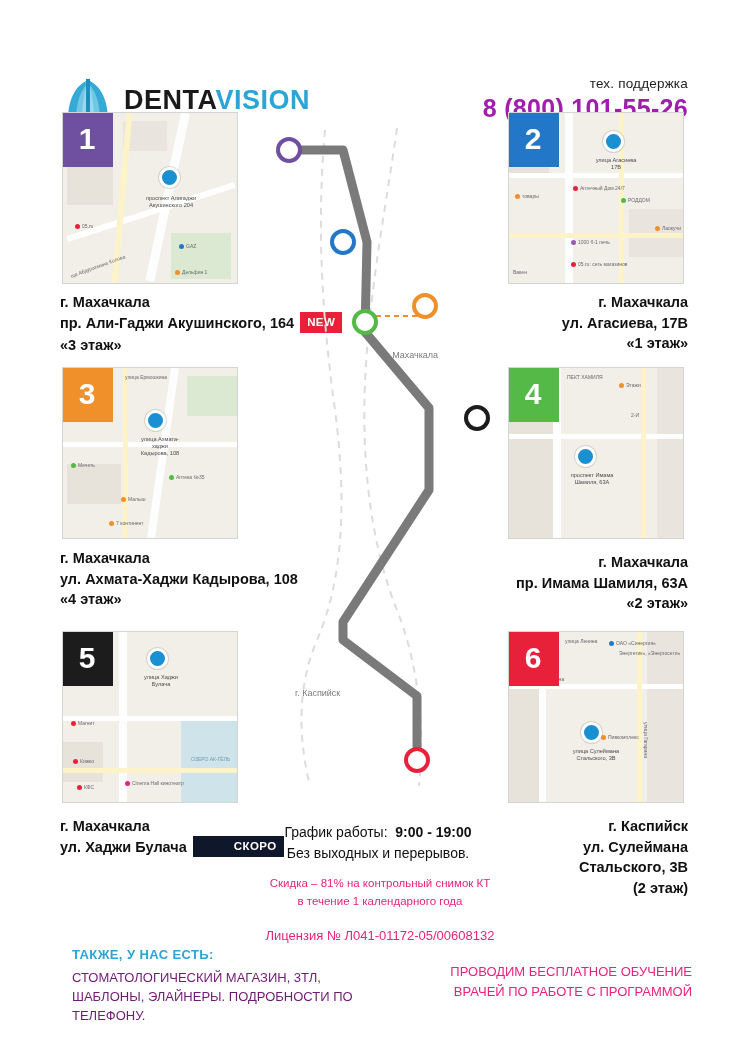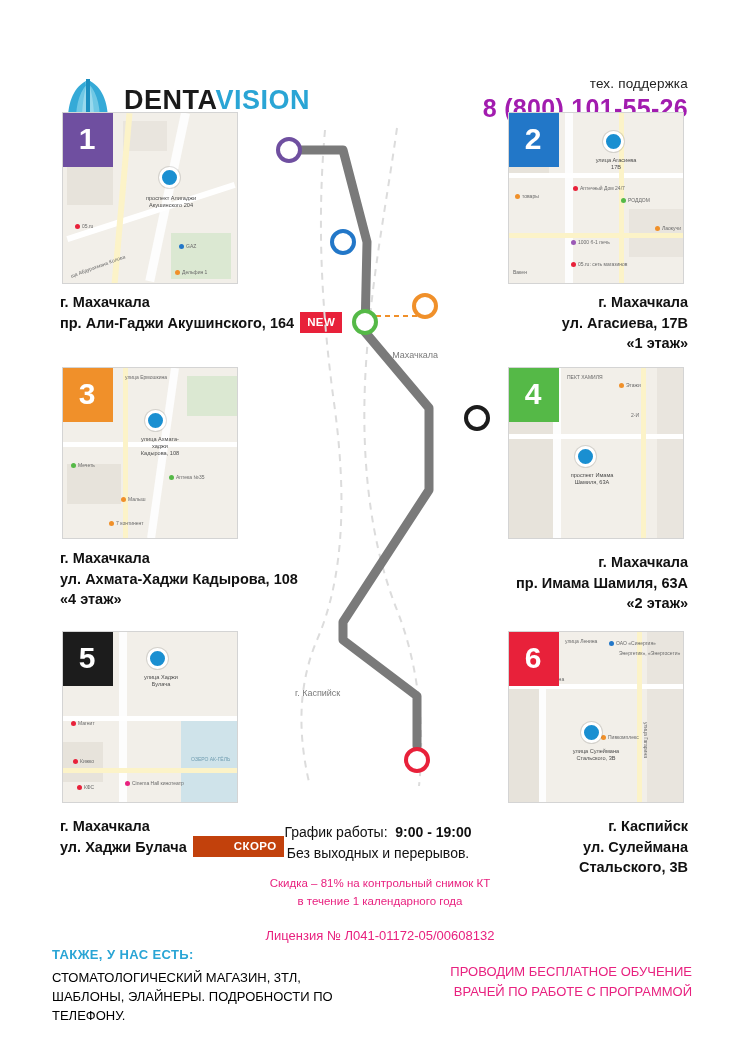--- a/index.html
+++ b/index.html
@@ -146,21 +146,21 @@
     color: #fff;
     font-size: 11.5px;
     font-weight: bold;
     padding: 2px 7px 3px;
     margin-left: 6px;
     position: relative;
     top: -2px;
     letter-spacing: .4px;
   }
   .tag.new { background: #e8213a; }
-  .tag.soon { background: #c2410c; padding-left: 41px; }
+  .tag.soon { background: #0f172a; padding-left: 41px; }
 
   
   .route {
     position: absolute;
     left: 247px; top: 110px;
     width: 255px; height: 680px;
   }
   .citylabel {
     position: absolute;
     font-size: 9px;
@@ -190,33 +190,33 @@
   .license {
     position: absolute;
     left: 200px; top: 928px;
     width: 360px;
     text-align: center;
     font-size: 13px;
     color: #e8217f;
   }
   .alsoblock {
     position: absolute;
-    left: 52px; top: 946px;
+    left: 72px; top: 946px;
     width: 300px;
     font-size: 13px;
     line-height: 1.45;
     color: #2b3a8f;
   }
   .alsoblock .title {
     color: #2aa5d5;
     font-weight: bold;
     letter-spacing: .4px;
     margin-bottom: 4px;
   }
-  .alsoblock .body { color: #000000; }
+  .alsoblock .body { color: #701a75; }
   .trainblock {
     position: absolute;
     right: 54px; top: 962px;
     width: 300px;
     text-align: right;
     font-size: 13px;
     line-height: 1.55;
     color: #e8217f;
   }
 </style>
@@ -264,20 +264,21 @@
       <div class="mpoi" style="left:12px;top:110px;"><span class="dot" style="background:#e8213a"></span><span>05.ru</span></div>
       <div class="mpoi" style="left:116px;top:130px;"><span class="dot" style="background:#2277c8"></span><span>GAZ</span></div>
       <div class="mpoi" style="left:112px;top:156px;"><span class="dot" style="background:#f0902a"></span><span>Дельфин 1</span></div>
       <div class="mpoi" style="left:6px;top:150px;transform:rotate(-20deg);"><span>ща Абдурахмана Колова</span></div>
     </div>
     <div class="badge" style="background:#6f4fa0;">1</div>
   </div>
   <div class="caption left" style="left:60px; top:292px; width:260px;">
     <div class="line">г. Махачкала</div>
     <div class="line"><span>пр. Али-Гаджи Акушинского, 164</span><span class="tag new">NEW</span></div>
+    <div class="line">«3 этаж»</div>
   </div>
 
   <div class="card" style="left:508px; top:112px;">
     <div class="card-inner">
       <div class="block" style="left:0;top:0;width:176px;height:172px;background:#f2efe9"></div>
       <div class="block" style="left:0;top:0;width:40px;height:60px;background:#e7e3db"></div>
       <div class="block" style="left:120px;top:96px;width:56px;height:48px;background:#e9e5de"></div>
       <div class="road thick" style="left:56px;top:0;width:8px;height:172px;"></div>
       <div class="road" style="left:0;top:60px;width:176px;height:5px;"></div>
       <div class="roadY" style="left:0;top:120px;width:176px;height:5px;"></div>
@@ -396,20 +397,21 @@
       <div class="mpoi" style="left:92px;top:102px;"><span class="dot" style="background:#f0902a"></span><span>Пивкомплекс</span></div>
       <div class="mpoi" style="left:140px;top:90px;transform:rotate(90deg);transform-origin:left top;"><span>улица Гагарина</span></div>
       <div class="mpoi" style="left:56px;top:6px;"><span>улица Ленина</span></div>
     </div>
     <div class="badge" style="background:#e8213a;">6</div>
   </div>
   <div class="caption right" style="right:58px; top:816px; width:260px;">
     <div class="line">г. Каспийск</div>
     <div class="line">ул. Сулеймана</div>
     <div class="line">Стальского, 3В</div>
+    <div class="line">(2 этаж)</div>
   </div>
 
   <div class="route">
     <svg width="255" height="680" viewBox="0 0 255 680">
 
       <path d="M78 20 C70 110 74 200 88 300 C100 392 96 470 70 530 C52 572 50 620 62 672" fill="none" stroke="#dcdcdc" stroke-width="2" stroke-dasharray="7 6"></path>
       <path d="M150 18 C140 90 126 160 120 240 C112 340 122 430 150 500 C172 556 178 620 172 676" fill="none" stroke="#dcdcdc" stroke-width="2" stroke-dasharray="7 6"></path>
 
       <path d="M44 40 L96 40 L120 132 L118 222 L182 298 L182 380 L96 512 L96 530 L170 586 L170 636" fill="none" stroke="#7a7a7a" stroke-width="9" stroke-linejoin="round" stroke-linecap="round"></path>
 

